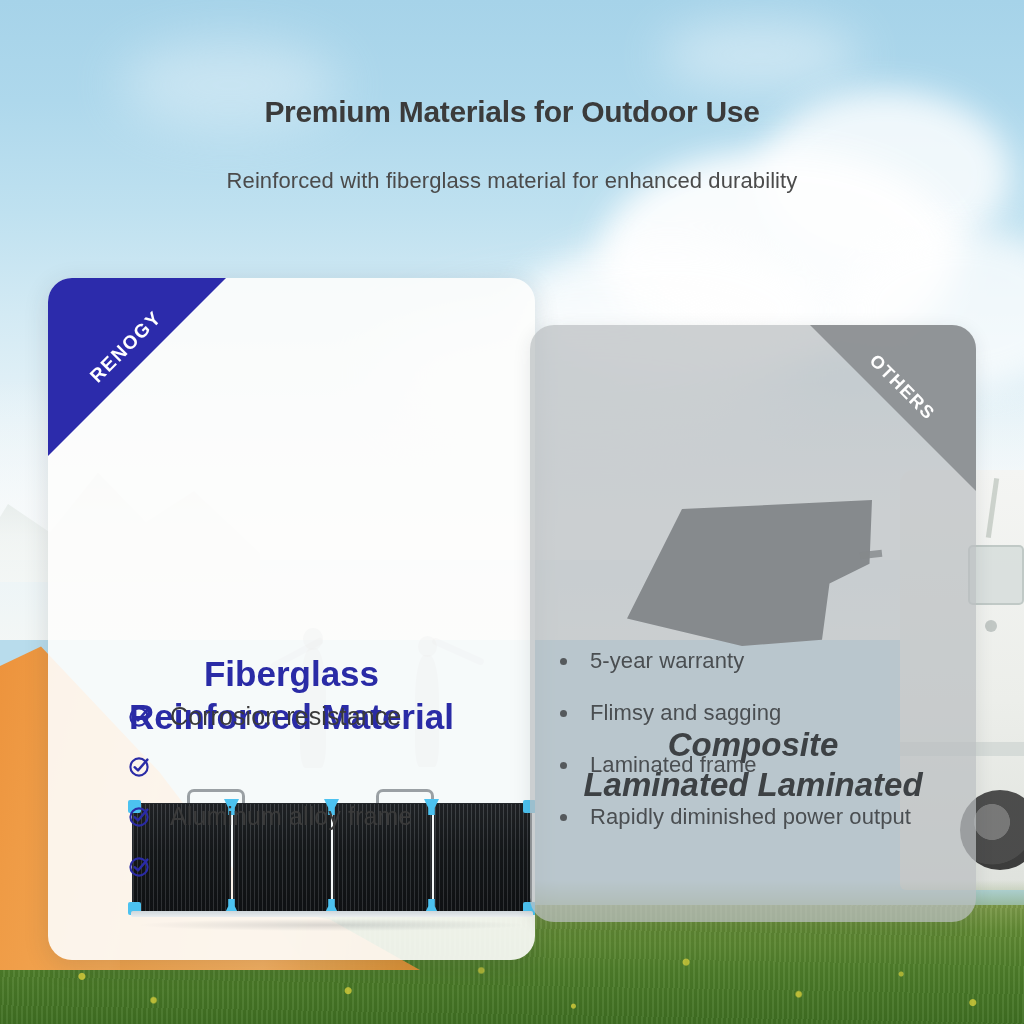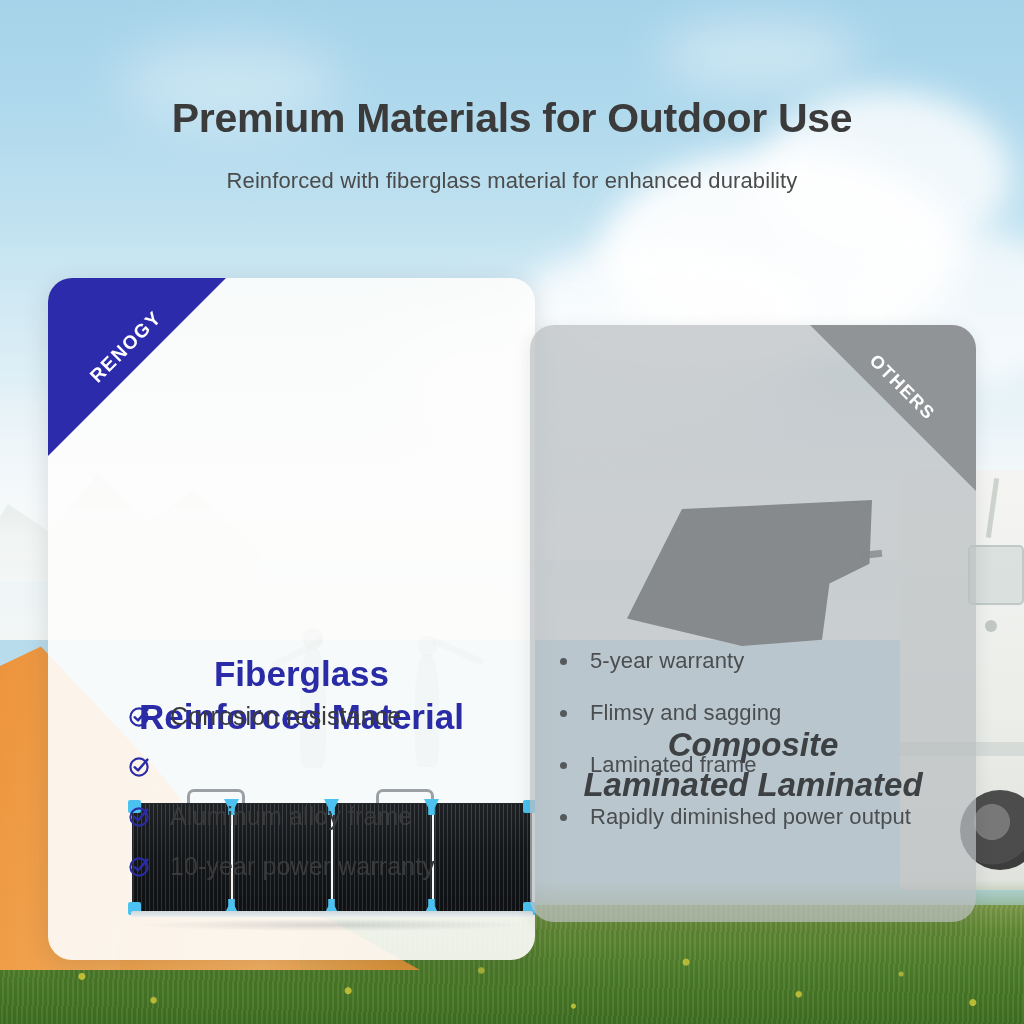--- a/index.html
+++ b/index.html
@@ -167,21 +167,21 @@
     height: 7px; border-radius: 4px;
   }
   .pa1 { left: 268px; top: 650px; width: 58px; transform: rotate(-28deg); }
   .pa2 { left: 430px; top: 648px; width: 56px; transform: rotate(24deg); }
 
   
   .headline {
     position: absolute;
     left: 0; top: 95px; width: 1024px;
     text-align: center;
-    font-size: 41px;
+    font-size: 30px;
     font-weight: bold;
     color: #3b3b3b;
     letter-spacing: -0.3px;
   }
   .subhead {
     position: absolute;
     left: 0; top: 168px; width: 1024px;
     text-align: center;
     font-size: 22px;
     color: #4b4b4b;
@@ -252,21 +252,20 @@
     position: absolute;
     width: 100%;
     text-align: center;
     font-weight: bold;
     line-height: 1.22;
   }
   .title-renogy {
     top: 375px; left: 0;
     font-size: 35px;
     color: #2a2ba6;
-    margin-left: 10px;
   }
   .title-others {
     top: 400px; left: 0;
     font-size: 33px;
     color: #3d4144;
     font-style: italic;
   }
   .card-title .ln { display: block; }
 
   
@@ -474,21 +473,20 @@
       <circle cx="11" cy="13" r="8.6" fill="none" stroke="#2a2ba6" stroke-width="2.1"></circle>
       <path d="M6.6 13.2 L10 16.4 L19.4 5.6" fill="none" stroke="#2a2ba6" stroke-width="2.4" stroke-linecap="round" stroke-linejoin="round"></path>
     </svg>
     <span class="li-text-renogy">Aluminum alloy frame</span>
   </div>
   <div class="li">
     <svg class="check-icon" viewBox="0 0 24 24">
       <circle cx="11" cy="13" r="8.6" fill="none" stroke="#2a2ba6" stroke-width="2.1"></circle>
       <path d="M6.6 13.2 L10 16.4 L19.4 5.6" fill="none" stroke="#2a2ba6" stroke-width="2.4" stroke-linecap="round" stroke-linejoin="round"></path>
     </svg>
-    <span class="li-text-renogy">10-year power warranty</span>
   </div>
 </div>
 
 <div class="card card-others">
   <div class="ribbon-others">
     <span>OTHERS</span>
   </div>
 
   <div class="card-title title-others">
     <span class="ln">Composite</span>

